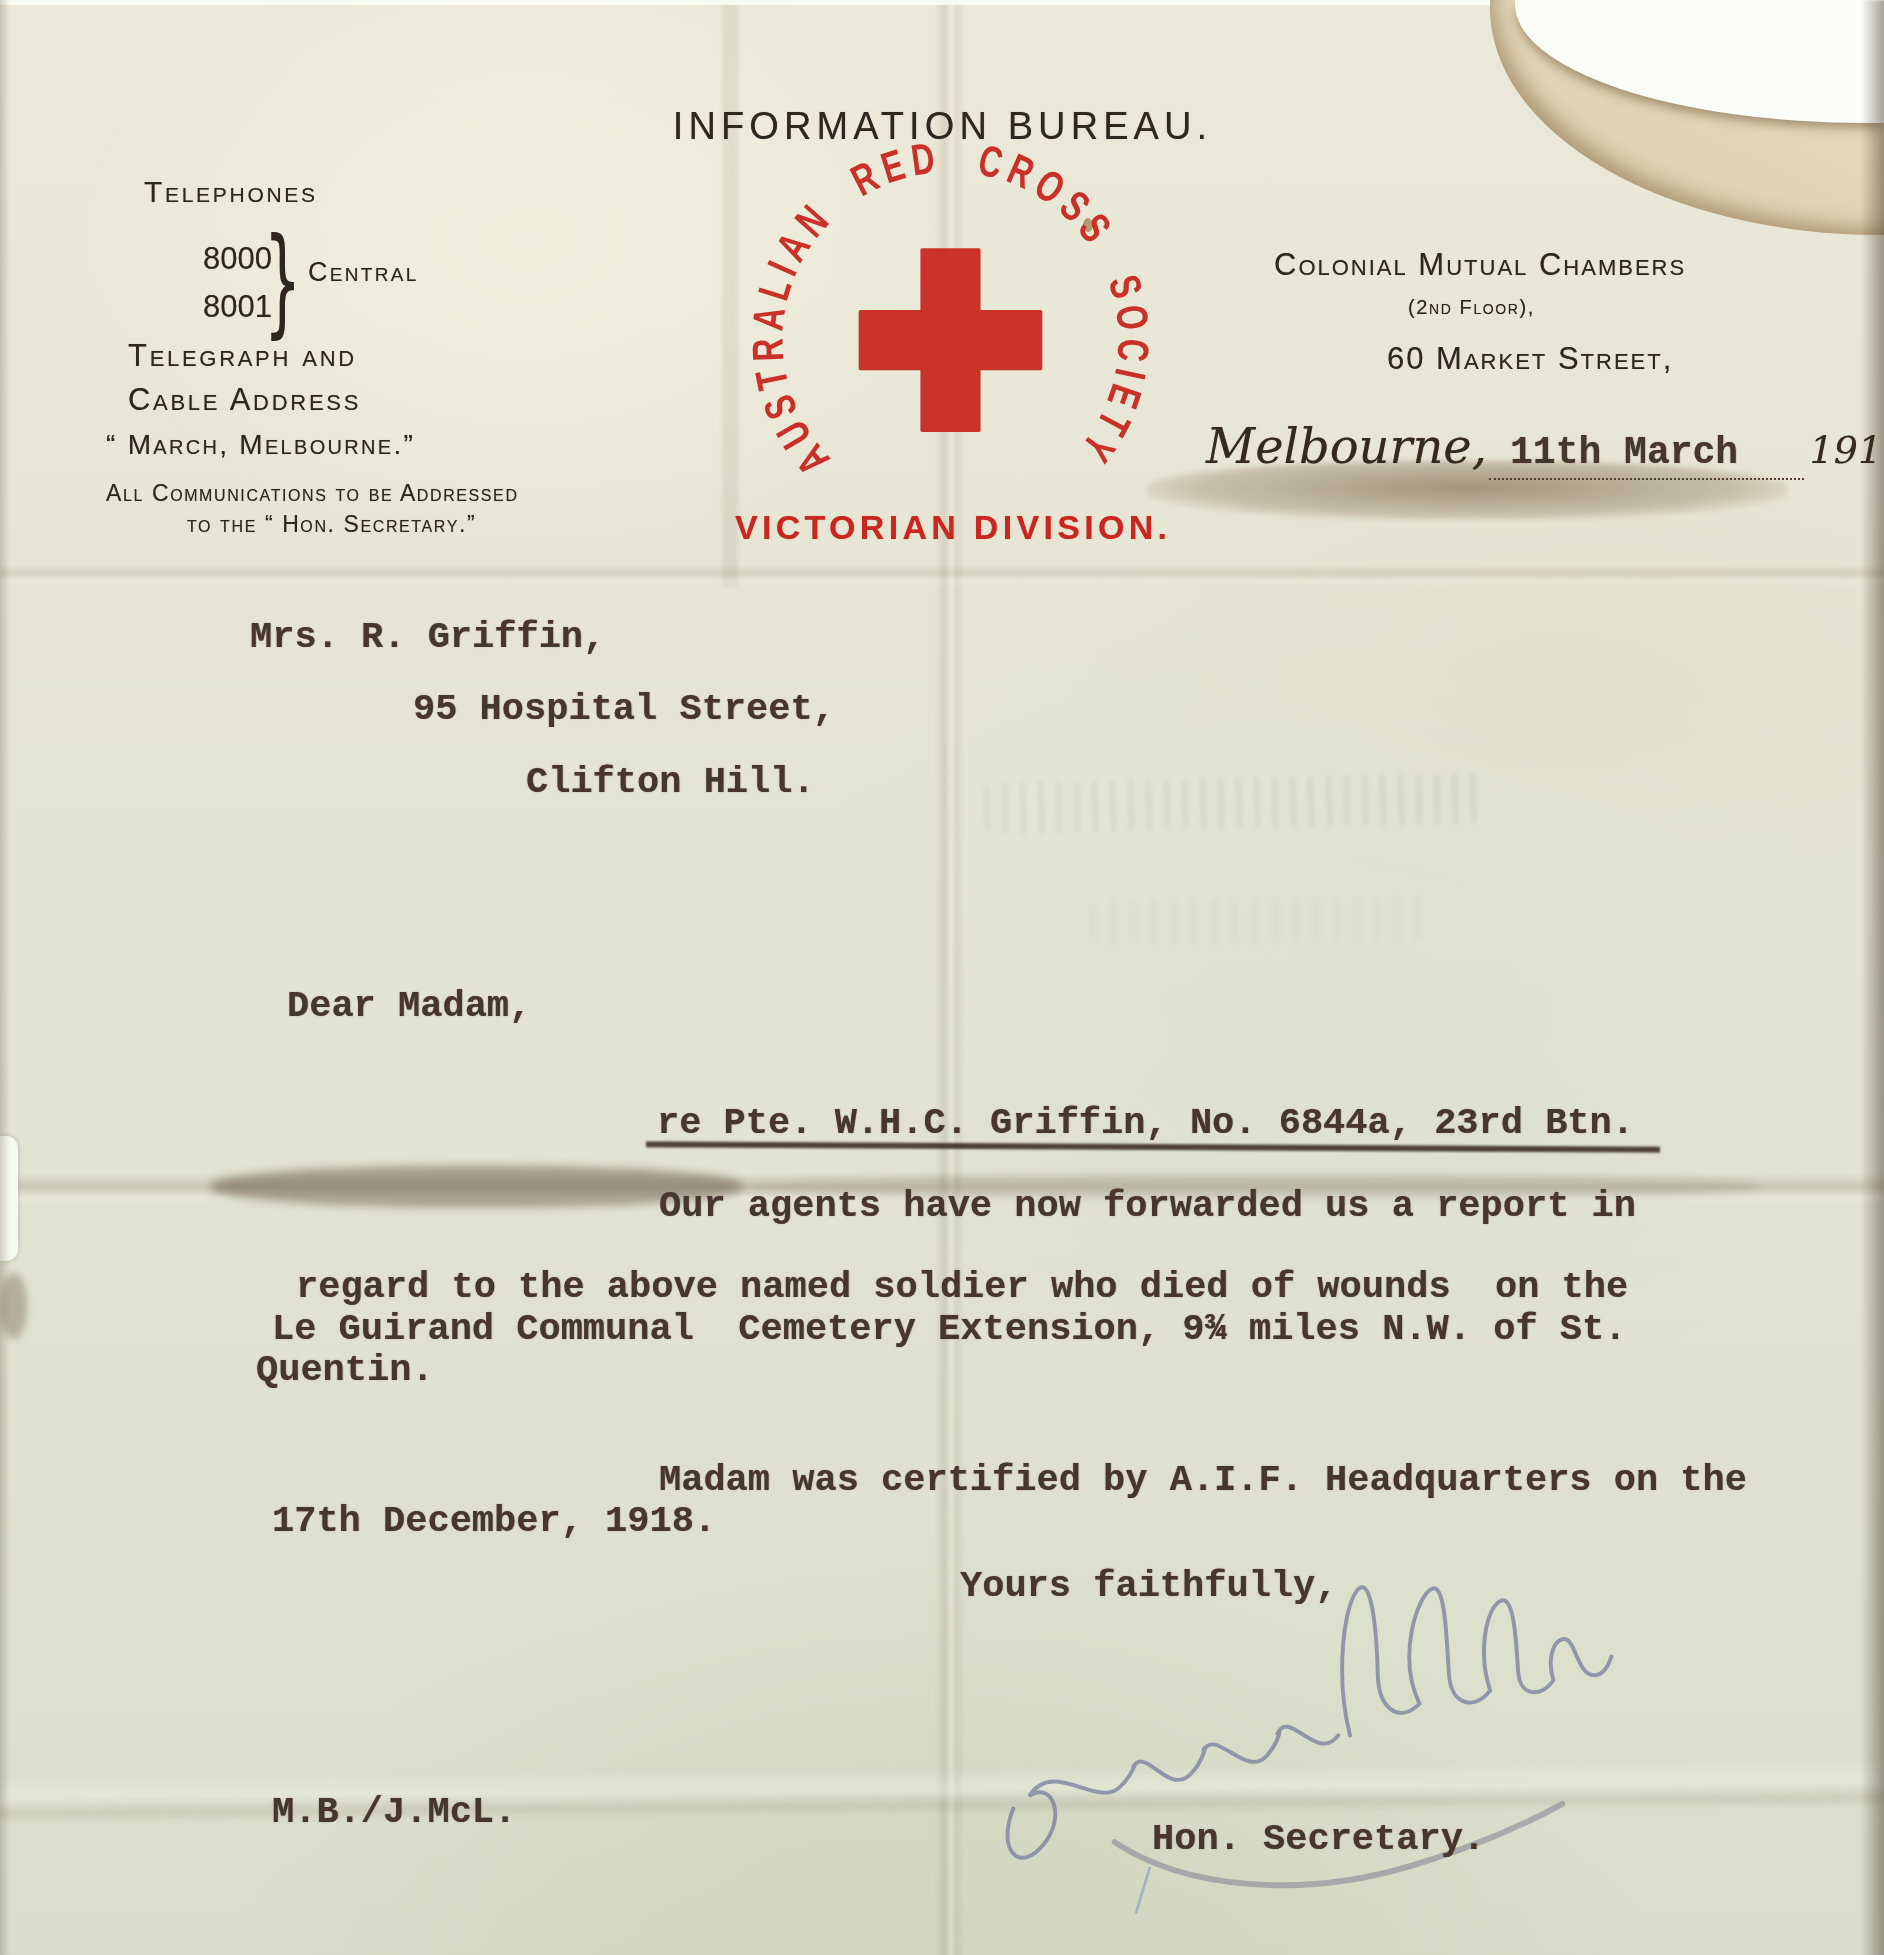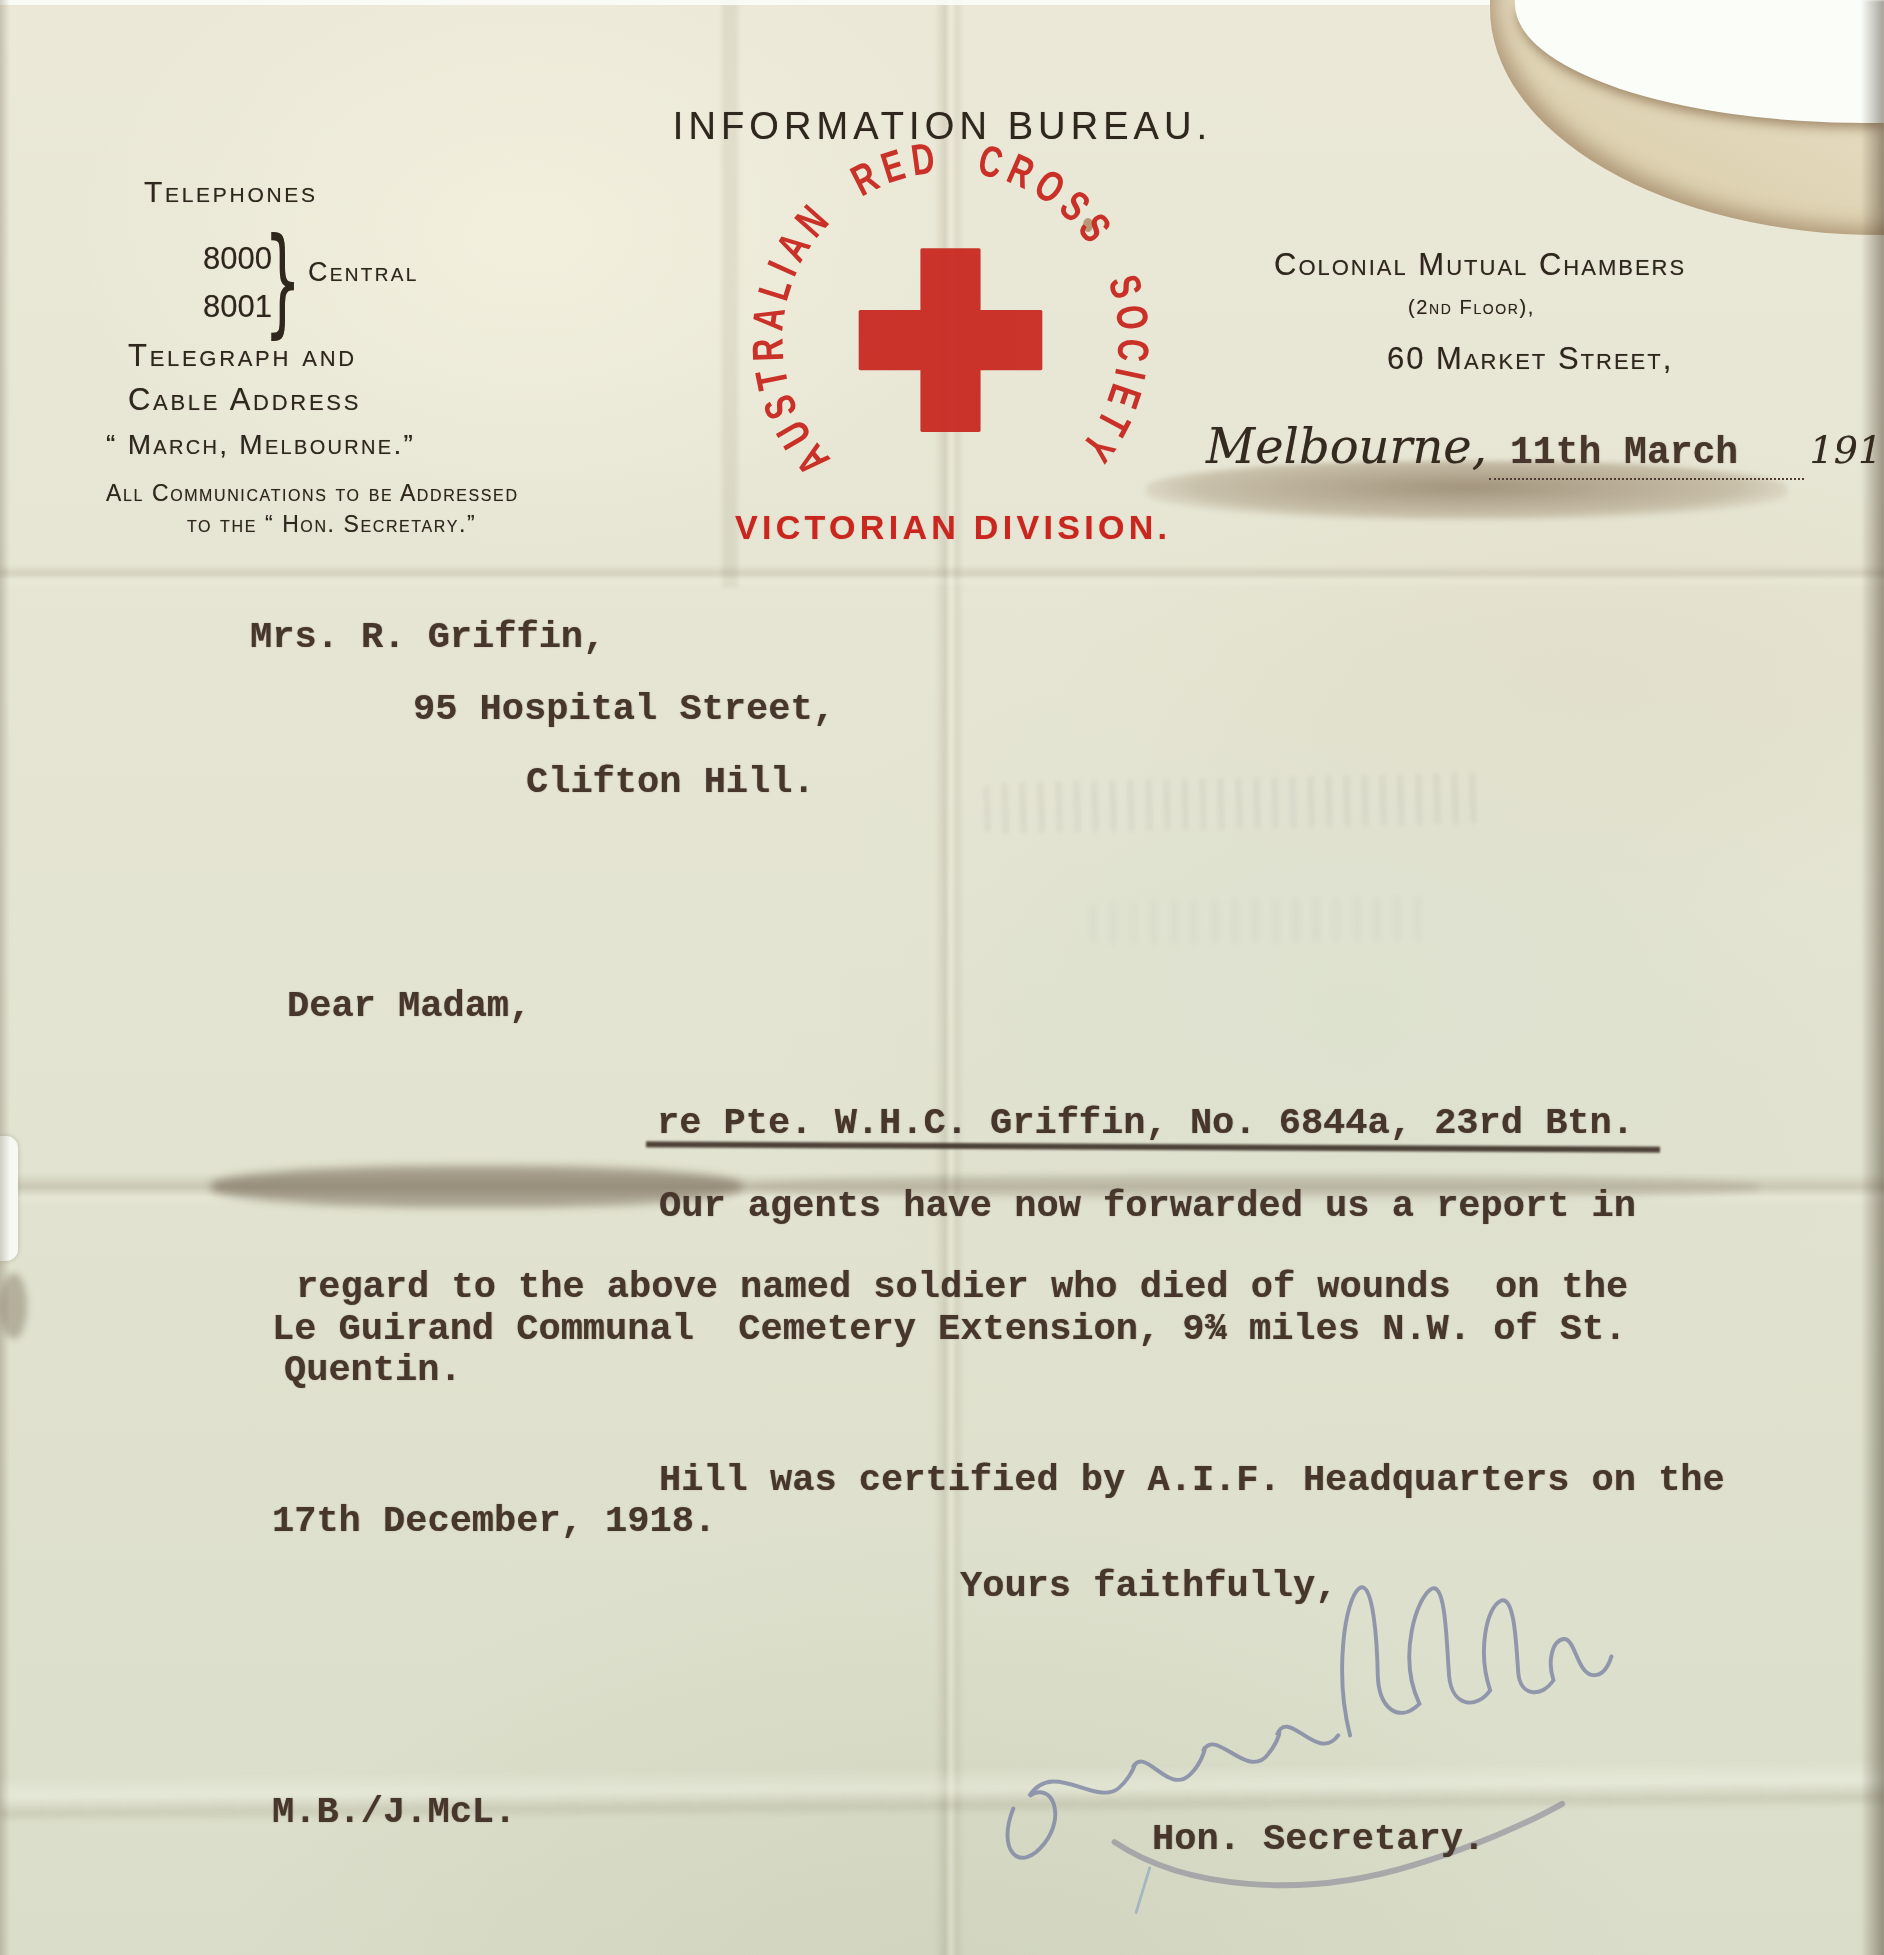--- a/index.html
+++ b/index.html
@@ -182,23 +182,23 @@
   <div class="abs typed" style="left:526px;top:761px;">Clifton Hill.</div>
 
   <div class="abs typed" style="left:287px;top:985px;">Dear Madam,</div>
 
   <div class="abs typed" style="left:657px;top:1102px;">re Pte. W.H.C. Griffin, No. 6844a, 23rd Btn.</div>
   <div class="abs fx subject-underline"></div>
 
   <div class="abs typed" style="left:659px;top:1185px;">Our agents have now forwarded us a report in</div>
   <div class="abs typed" style="left:272px;top:1266px;margin-left:24px;">regard to the above named soldier who died of wounds  on the</div>
   <div class="abs typed" style="left:272px;top:1308px;">Le Guirand Communal  Cemetery Extension, 9¾ miles N.W. of St.</div>
-  <div class="abs typed" style="left:284px;top:1349px;">Quentin.</div>
-
-  <div class="abs typed" style="left:659px;top:1459px;">Hill was certified by A.I.F. Headquarters on the</div>
+  <div class="abs typed" style="left:256px;top:1349px;">Quentin.</div>
+
+  <div class="abs typed" style="left:659px;top:1459px;">Madam was certified by A.I.F. Headquarters on the</div>
   <div class="abs typed" style="left:272px;top:1500px;">17th December, 1918.</div>
 
   <div class="abs typed" style="left:960px;top:1549px;margin-top:16px;">Yours faithfully,</div>
 
   <svg class="abs" style="left:880px;top:1545px;width:821px;height:391px;" viewBox="0 0 2100 1000">
     <path d="M 310 560 C 250 660,300 730,375 660 C 440 600,420 505,355 535 C 430 450,520 590,585 550 C 625 525,645 480,628 505 C 668 450,705 590,770 545 C 812 516,828 462,812 492 C 852 430,912 585,975 525 C 1012 492,1022 455,1005 480 C 1045 410,1095 570,1160 505 M 1190 510 C 1175 350,1230 165,1272 142 C 1312 122,1295 290,1284 370 C 1274 450,1315 502,1378 458 C 1340 330,1415 185,1455 172 C 1494 160,1470 320,1464 400 C 1459 480,1520 495,1562 452 C 1545 352,1585 240,1625 230 C 1663 222,1645 352,1640 420 C 1636 480,1688 492,1726 452 C 1718 402,1738 352,1768 352 C 1798 353,1788 445,1828 455 C 1856 462,1872 435,1882 415" transform="rotate(-9 1050 420)" fill="none" stroke="var(--signature,#7b82a2)" stroke-width="10" stroke-linecap="round" opacity="0.78"></path>
     <path d="M 600 760 C 780 880,1080 905,1360 820 C 1520 772,1660 710,1745 662" fill="none" stroke="#6f6a8a" stroke-width="15" stroke-linecap="round" opacity="0.45"></path>
     <path d="M 655 940 l 35 -115" fill="none" stroke="#5b85c0" stroke-width="7" stroke-linecap="round" opacity="0.4"></path>
   </svg>
 

